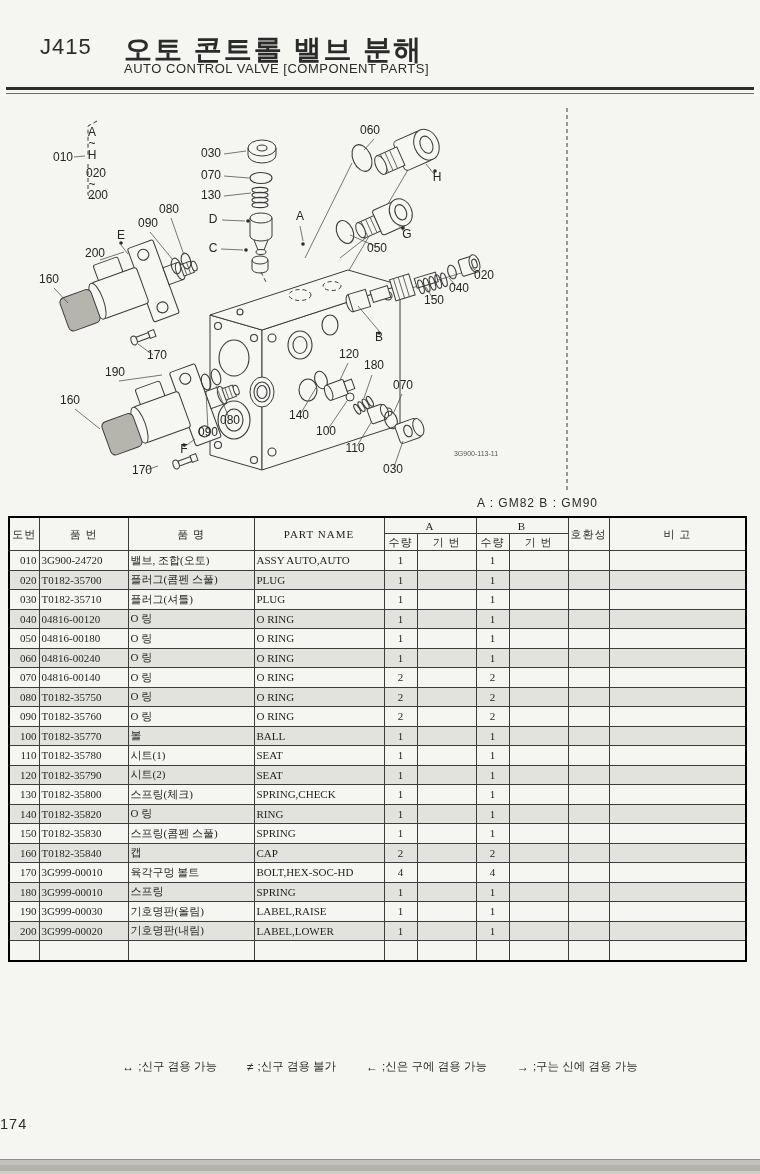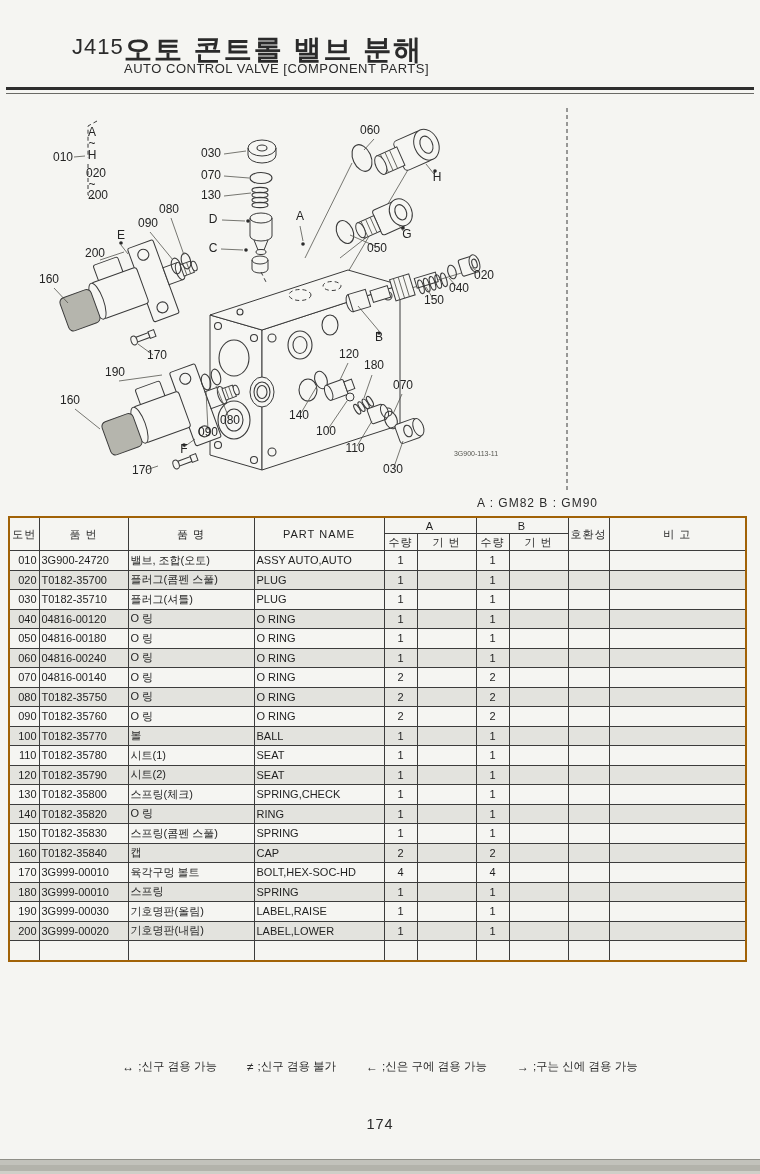--- a/index.html
+++ b/index.html
@@ -1,20 +1,20 @@
 <!DOCTYPE html>
 <html><head>
 <meta charset="utf-8">
 <style>
   html,body{margin:0;padding:0;}
   body{width:760px;height:1174px;position:relative;background:#f5f5f2;
        font-family:"Liberation Sans",sans-serif;color:#2b2b2b;overflow:hidden;}
   .abs{position:absolute;}
   
-  #doc-code{left:40px;top:34px;font-size:22px;letter-spacing:1px;margin-left:32px;}
+  #doc-code{left:40px;top:34px;font-size:22px;letter-spacing:1px;}
   #title-ko{left:124px;top:31px;font-size:28px;font-weight:bold;letter-spacing:2px;}
   #title-en{left:124px;top:61px;font-size:13px;letter-spacing:.5px;}
   #rule-thick{left:6px;top:87px;width:748px;height:3px;background:#2e2e2e;}
   #rule-thin{left:6px;top:93px;width:748px;height:1px;background:#6a6a66;}
   
   #diagram{left:0;top:100px;}
   .ln{stroke:#3a3a3a;stroke-width:1;fill:none;}
   .thin{stroke:#55554f;stroke-width:.8;fill:none;}
   .part{stroke:#3a3a3a;stroke-width:1;fill:#f6f6f3;}
   .ring{stroke:#3a3a3a;stroke-width:1.1;fill:none;}
@@ -22,35 +22,35 @@
   .dash{stroke:#3a3a3a;stroke-width:1;fill:none;stroke-dasharray:4 3;}
   .dot{fill:#2b2b2b;}
   .co{font-size:12px;fill:#242424;text-anchor:middle;font-family:"Liberation Sans",sans-serif;}
   .co.sm{font-size:7px;fill:#55554f;}
   
   #gm-note{left:477px;top:496px;font-size:12px;letter-spacing:1px;}
   
   #parts-table{left:8px;top:516px;border-collapse:collapse;table-layout:fixed;width:737px;font-size:11px;color:#1f1f1f;}
   #parts-table td,#parts-table th{border:1px solid #3c3c3c;padding:0 2px;height:18.5px;
       font-weight:normal;white-space:nowrap;overflow:hidden;font-size:11px;}
-  #parts-table{border:2px solid #a16207;}
+  #parts-table{border:2px solid #000000;font-family:Liberation Serif, serif;}
   #parts-table thead th{text-align:center;letter-spacing:1px;}
   #parts-table thead tr.h1 th{height:15px;}
   #parts-table thead tr.h2 th{height:16px;margin-left:9px;}
   td.l{text-align:left;padding-left:3px;}
   td.c{text-align:center;}
   td.r{text-align:right;padding-right:3px;}
   #parts-table tbody tr:nth-child(even) td{background:#e3e3de;}
   tr.filler td{height:120px;background:#f5f5f2 !important;}
   
   #legend{left:0;top:1059px;width:760px;display:flex;justify-content:center;gap:30px;font-size:11.5px;}
   .legend-item{display:flex;gap:4px;align-items:center;}
   .legend-sym{font-size:12px;}
   
-  #page-number{left:0;top:1116px;width:760px;text-align:center;font-size:14.5px;letter-spacing:1px;}
+  #page-number{left:0;top:1116px;width:760px;text-align:left;font-size:14.5px;letter-spacing:1px;}
   
   #torn-edge{left:0;bottom:0;width:760px;height:15px;
      background:linear-gradient(#8f8f88 0 1px,#c2c2bb 1px 6px,#b3b3ab 6px 12px,#cfcfc8 12px 15px);}
 </style>
 </head>
 <body>
 
 <div class="abs" id="doc-code">J415</div>
 <div class="abs" id="title-ko">오토 콘트롤 밸브 분해</div>
 <div class="abs" id="title-en">AUTO CONTROL VALVE [COMPONENT PARTS]</div>

